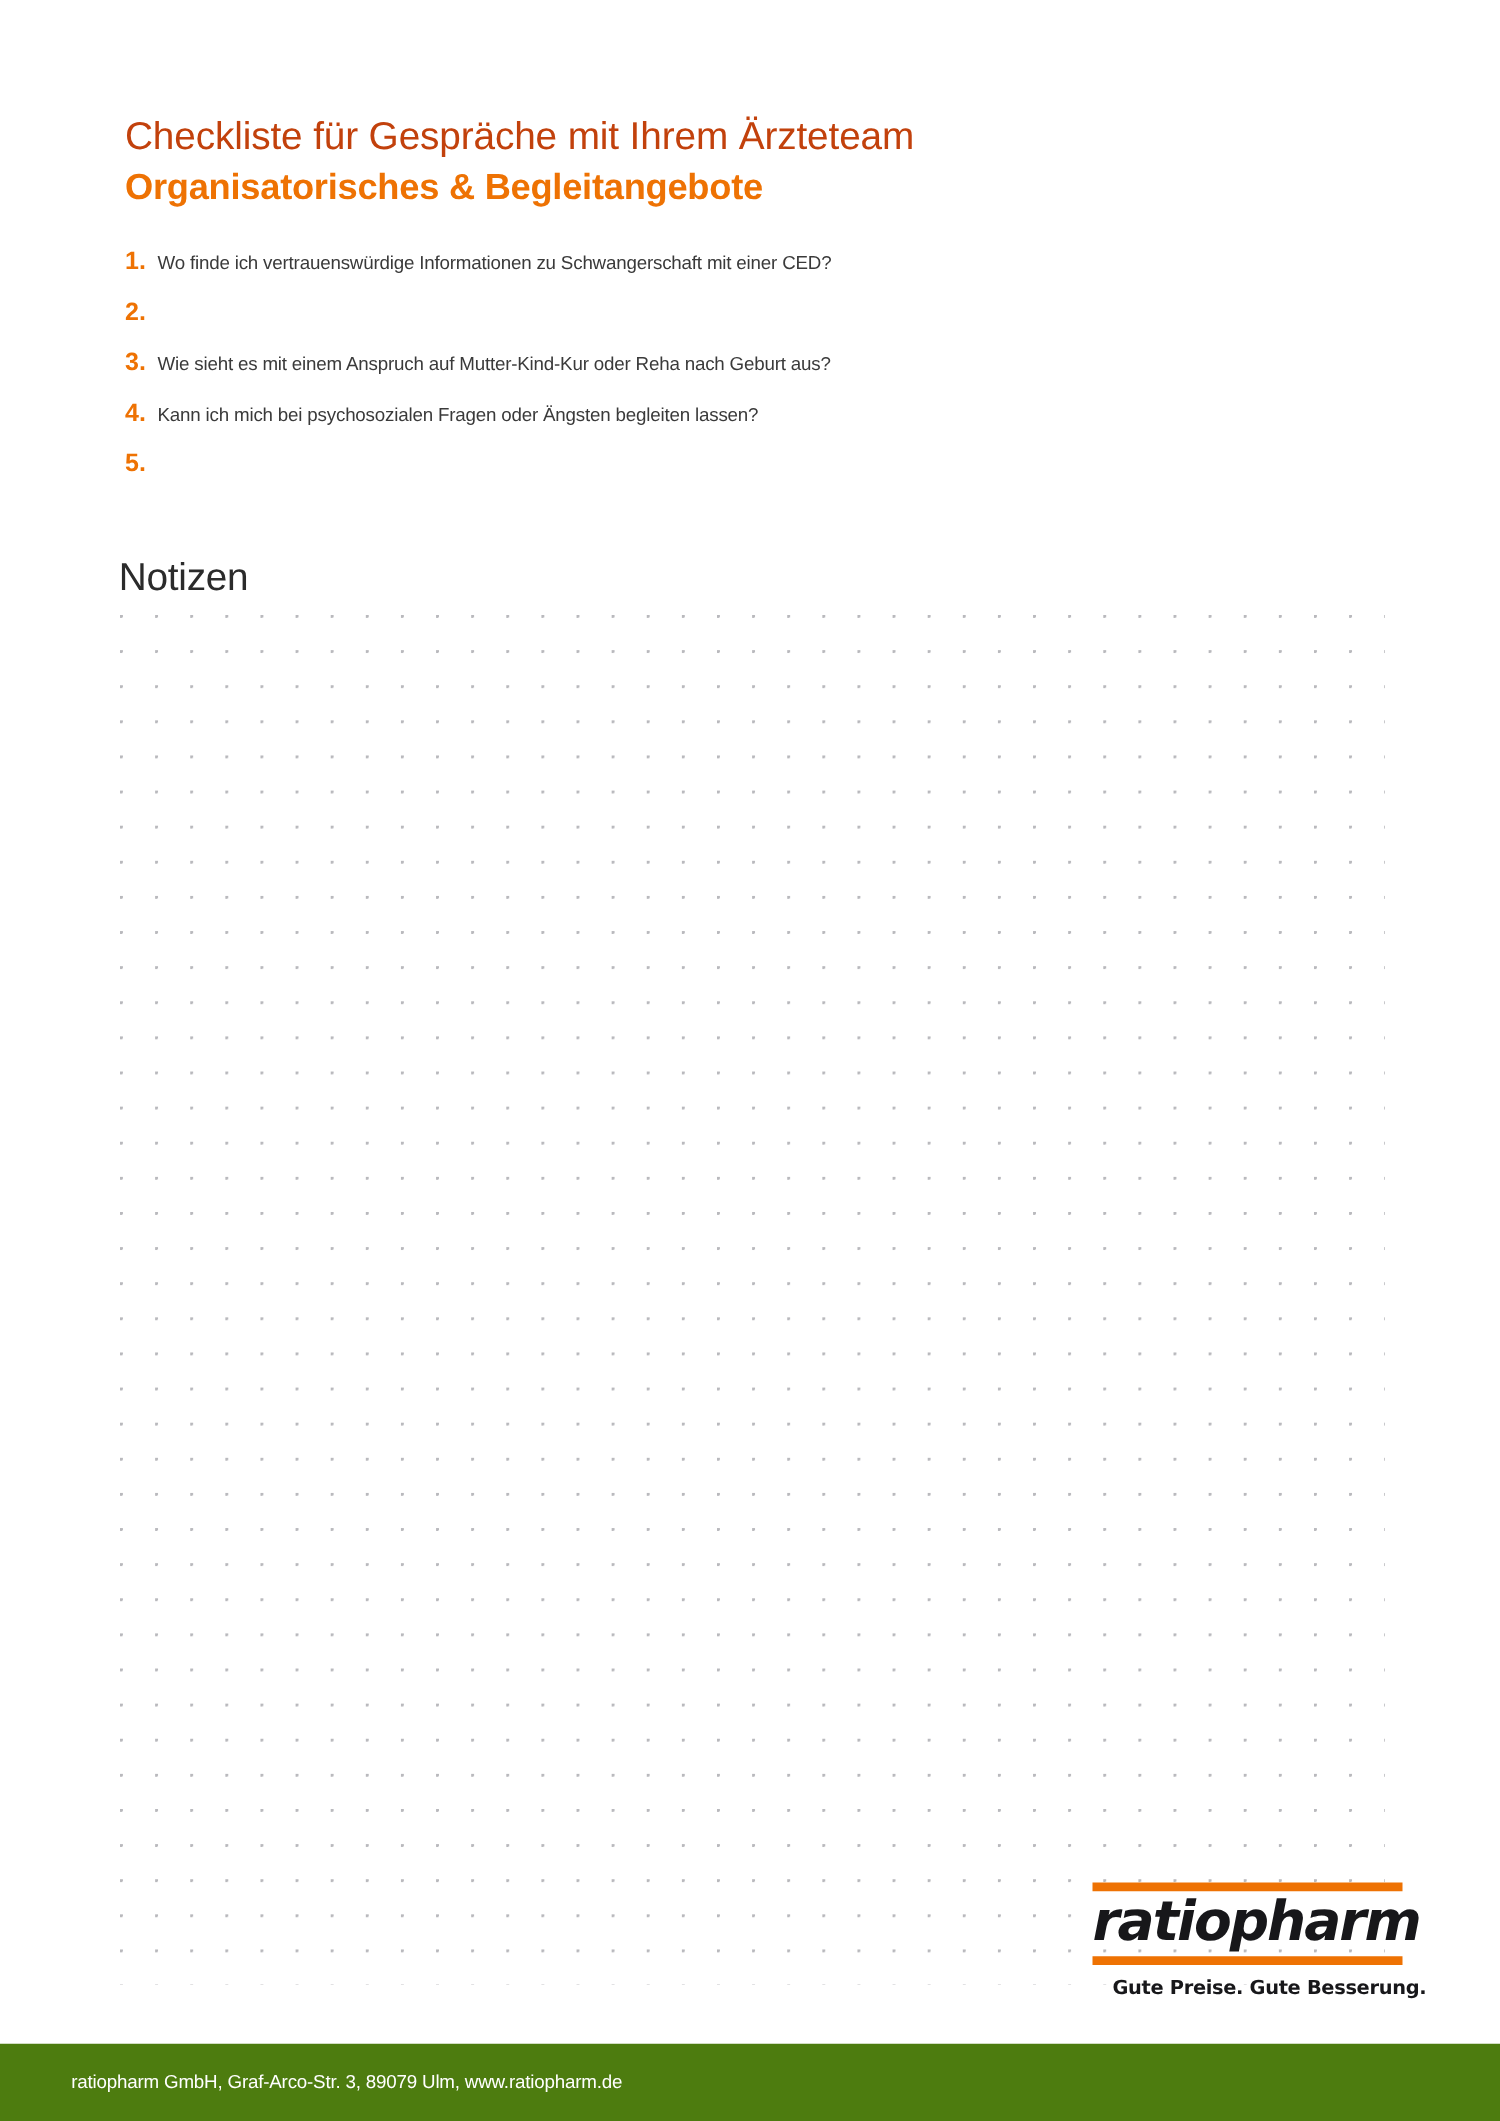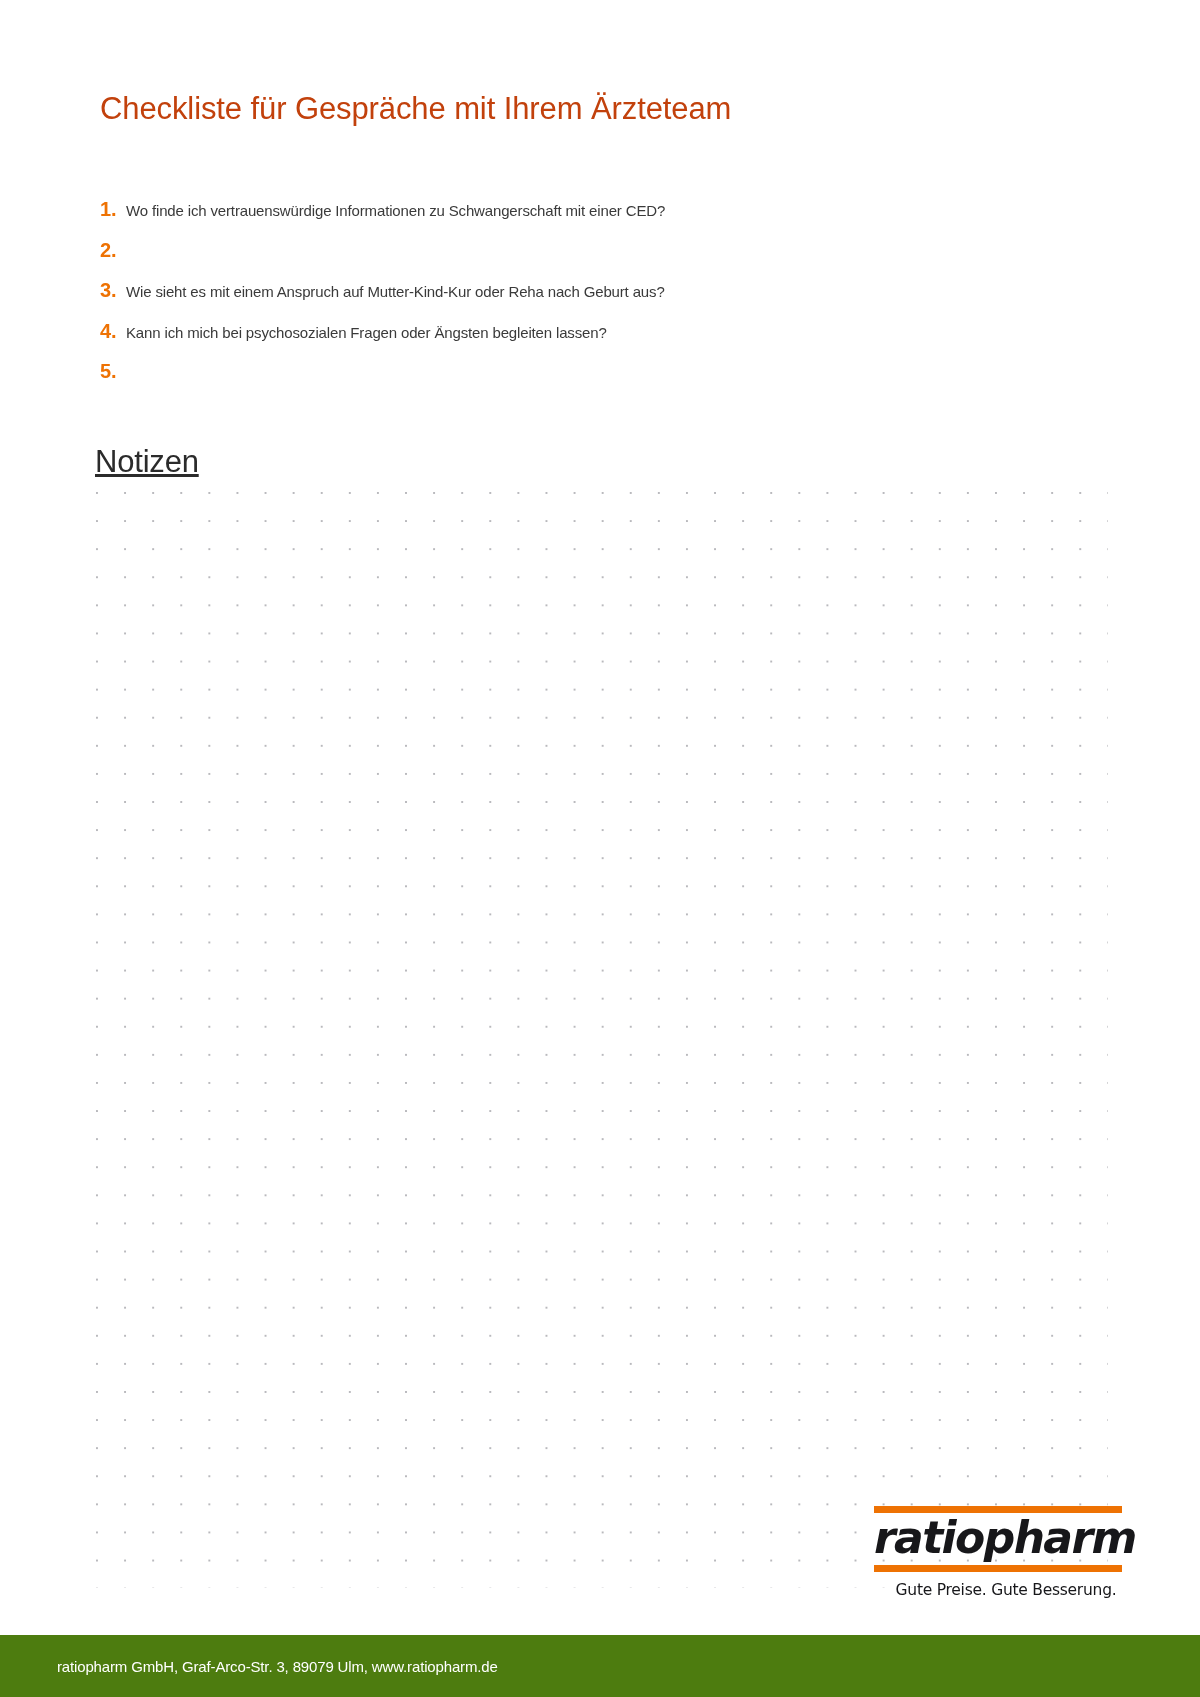--- a/index.html
+++ b/index.html
@@ -74,21 +74,20 @@
 
   
   #notes-heading {
     position: absolute;
     left: 95px;
     top: 444px;
     font-size: 31px;
     font-weight: 300;
     color: #2b2b2b;
     letter-spacing: -0.2px;
-    text-decoration: underline;
   }
   #dot-grid {
     position: absolute;
     left: 96px;
     top: 492px;
     width: 1012px;
     height: 1096px;
     background-image:
       radial-gradient(circle at 1.1px 1.1px, #b9b9bd 1.1px, rgba(255,255,255,0) 1.3px);
     background-size: 28.1px 28.1px;
@@ -115,21 +114,21 @@
     color: #17171a;
     letter-spacing: -1.6px;
     line-height: 1.02;
     padding: 3px 0 4px 0;
     white-space: nowrap;
     font-style: italic;
   }
   #logo-tagline {
     font-family: "DejaVu Sans", sans-serif;
     font-size: 15.5px;
-    font-weight: 400;
+    font-weight: 700;
     color: #17171a;
     letter-spacing: -0.25px;
     margin-top: 9px;
     white-space: nowrap;
     margin-left: 16px;
   }
 
   
   #footer-bar {
     position: absolute;
@@ -151,20 +150,21 @@
     white-space: nowrap;
   }
 </style>
 </head>
 <body>
 
 <div id="page">
 
   <div id="header">
     <div id="doc-title">Checkliste für Gespräche mit Ihrem Ärzteteam</div>
+    <div id="doc-subtitle">Organisatorisches &amp; Begleitangebote</div>
   </div>
 
   <div id="question-list">
 
     <div class="question-row">
       <span class="question-number">1.</span>
       <span class="question-text">Wo finde ich vertrauenswürdige Informationen zu Schwangerschaft mit einer CED?</span>
     </div>
 
     <div class="question-row">

